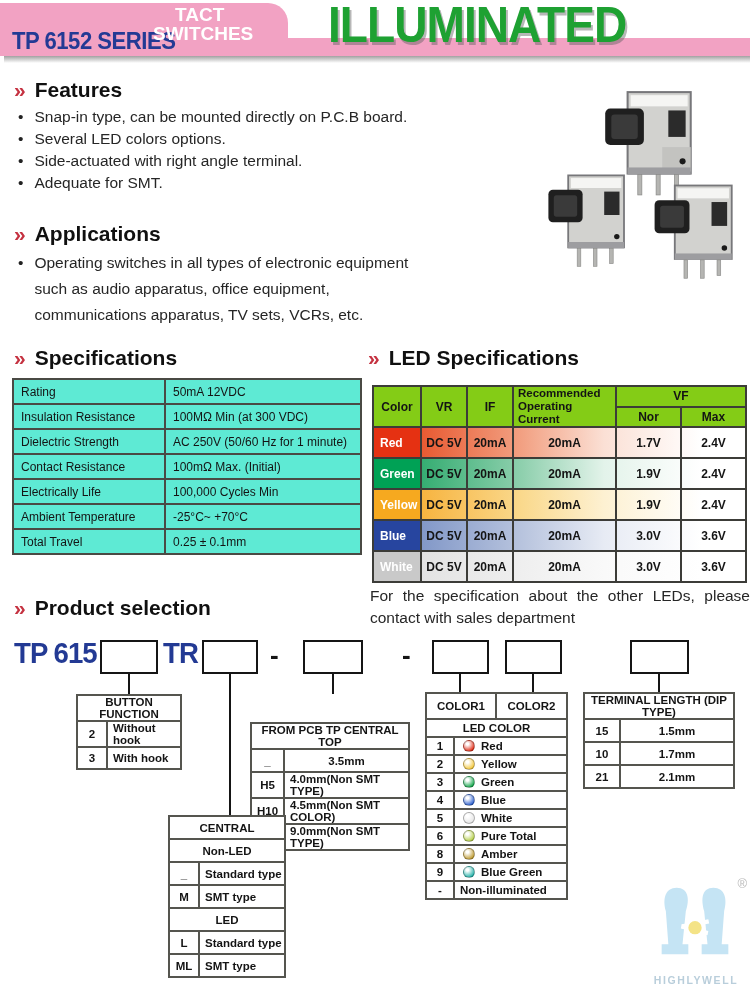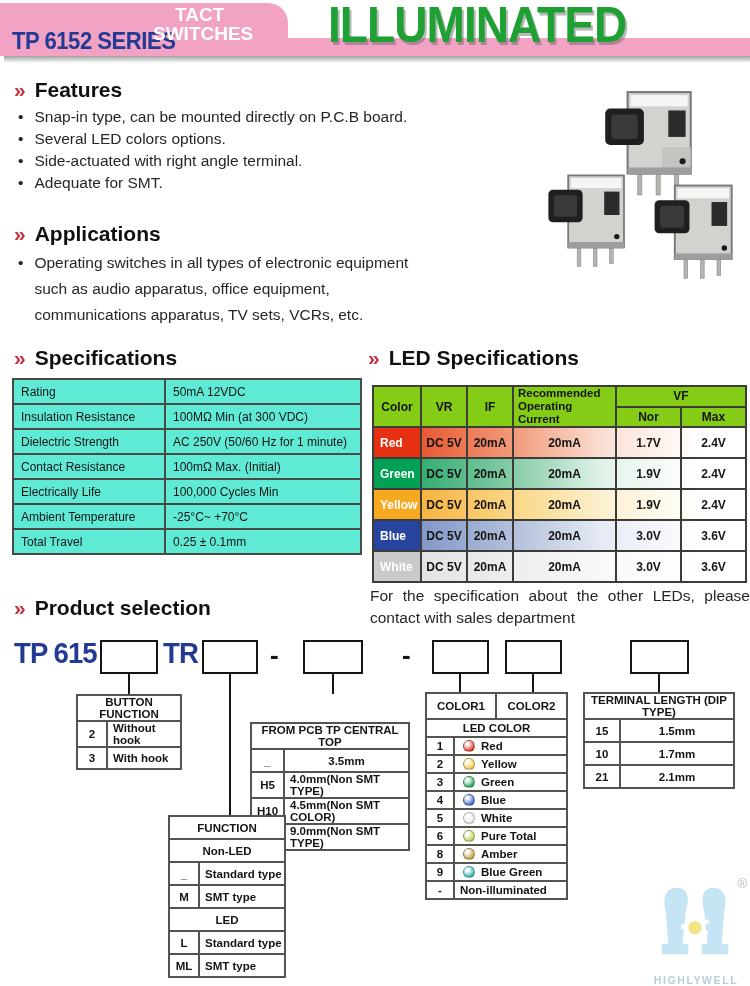--- a/index.html
+++ b/index.html
@@ -461,21 +461,21 @@
   </tbody>
     </table>
 
   <table class="opt" style="left:168px; top:815px; width:116px;">
     <colgroup>
         <col style="width:30px">
         <col style="width:86px">
       </colgroup>
     <tbody>
         <tr>
-          <td colspan="2" class="head" style="height:23px;">FUNCTION</td>
+          <td colspan="2" class="head" style="height:23px;">CENTRAL</td>
         </tr>
     <tr>
           <td colspan="2" class="head" style="height:23px;">Non-LED</td>
         </tr>
     <tr>
           <td style="height:23px;">_</td>
           <td class="desc">Standard type</td>
         </tr>
     <tr>
           <td style="height:23px;">M</td>

